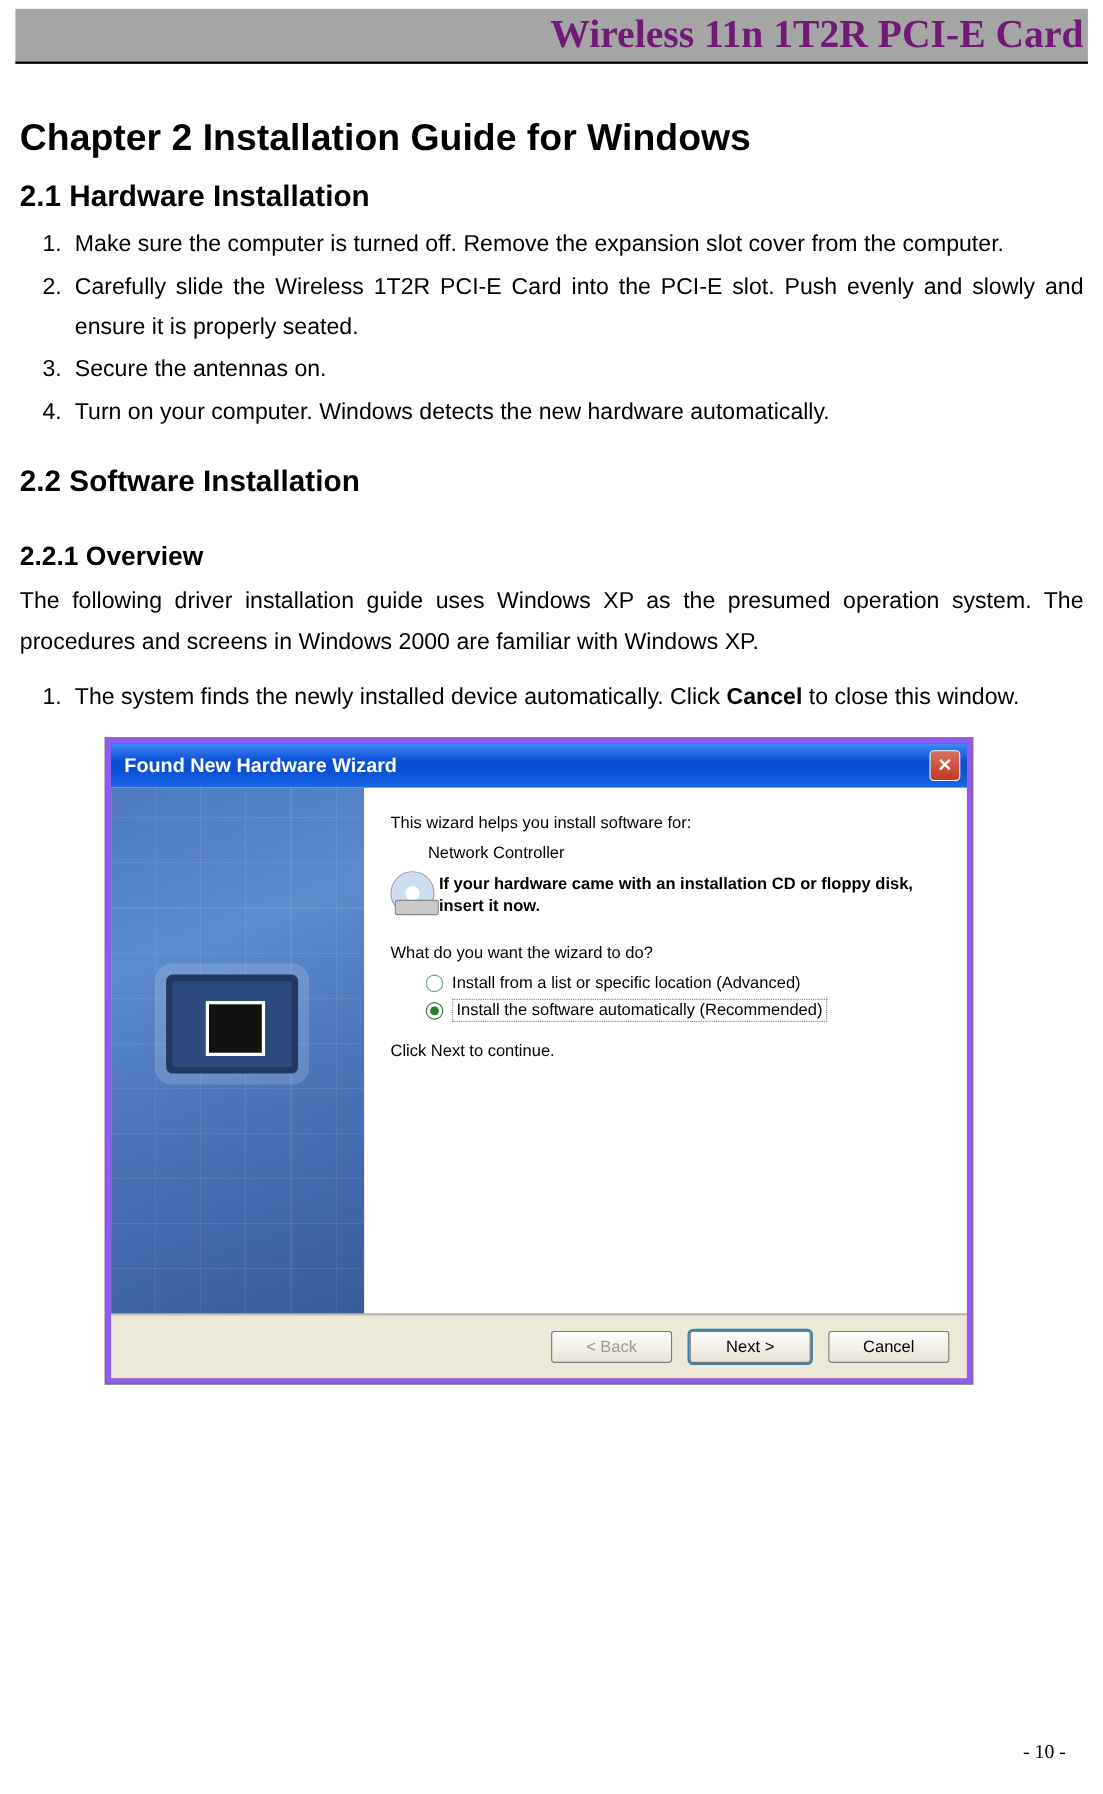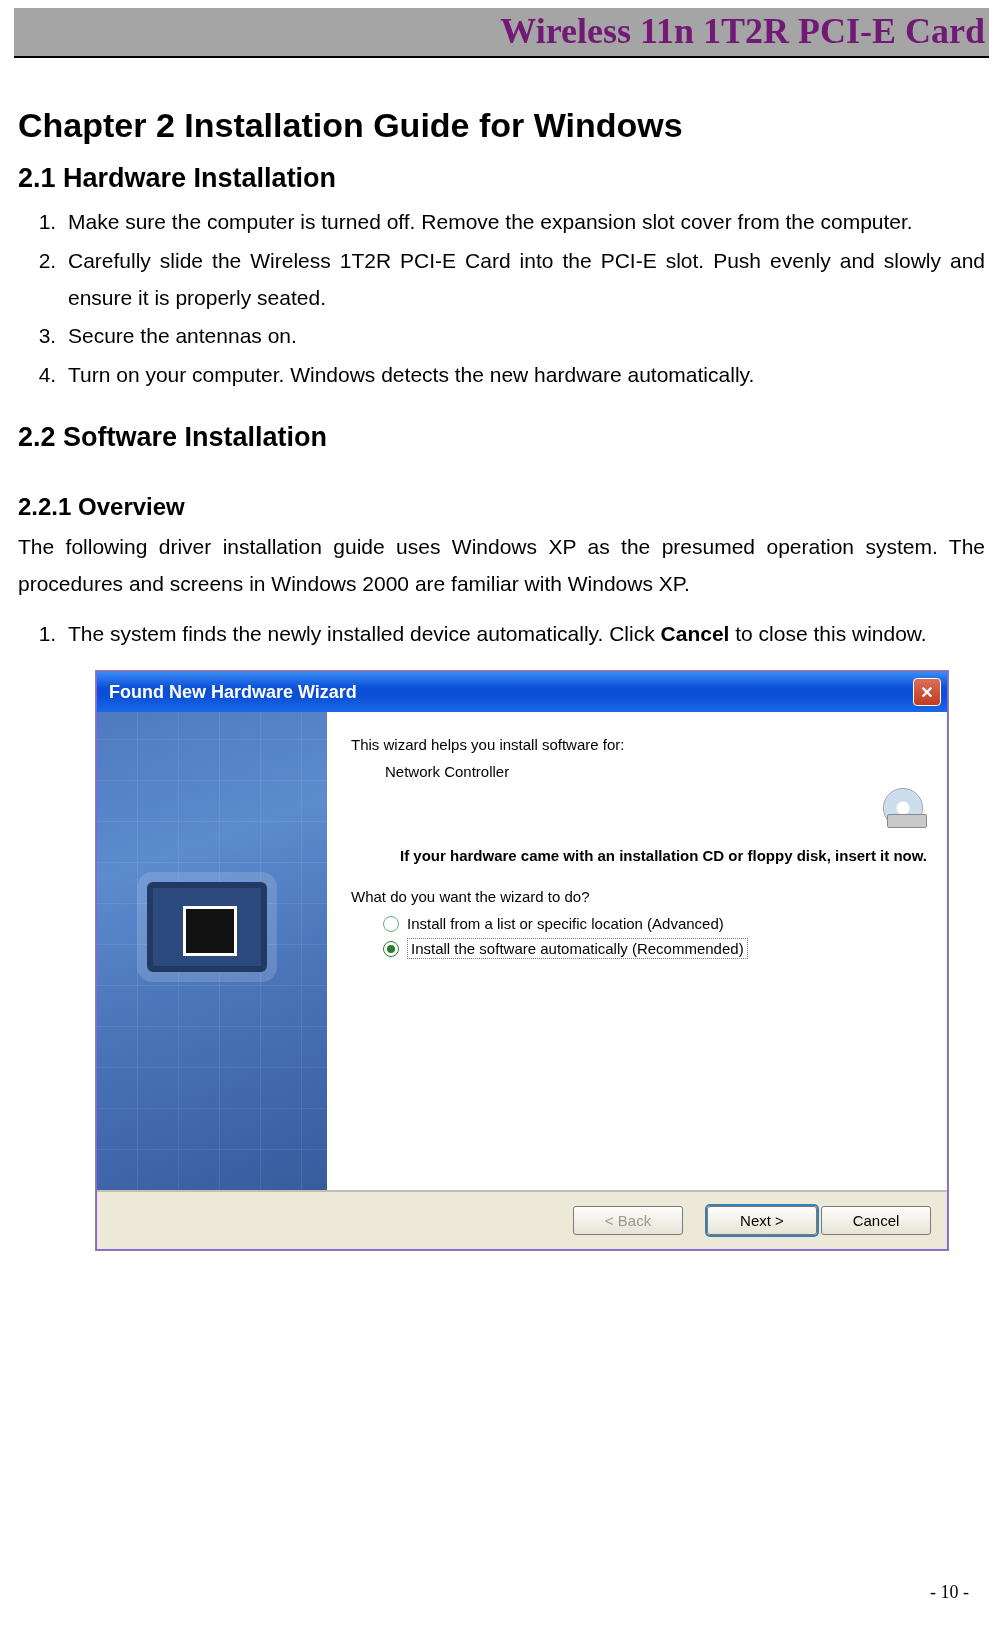--- a/index.html
+++ b/index.html
@@ -49,22 +49,22 @@
   ol.numlist {
     margin: 4px 0 18px 0;
     padding-left: 44px;
   }
   ol.numlist li { padding-left: 6px; margin-bottom: 2px; text-align: justify;}
   .bold { font-weight: bold; }
 
   
   .wizard-wrap { margin: 14px 0 8px 78px; }
   .wizard {
-    width: 852px;
-    border: 1px solid #8b5cf6;
+    width: 788px;
+    border: 5px solid #8b5cf6;
     background: #b91c1c;
     font-family: Tahoma, Arial, sans-serif;
     box-shadow: 0 0 0 1px #888;
   }
   .titlebar {
     height: 40px;
     background: linear-gradient(180deg,#3b8bf5 0%,#0a4fd6 40%,#0a4fd6 60%,#1a68e8 100%);
     color: #fff;
     display: flex;
     align-items: center;
@@ -111,21 +111,21 @@
   }
   .content {
     flex:1;
     padding: 18px 20px 10px 24px;
     color:#000;
     font-size:15px;
   }
   .wiz-title { font-size:24px; font-weight:bold; margin: 4px 0 18px 0; line-height:1.3;}
   .wiz-line { margin: 6px 0 10px 0; }
   .device-name { margin-left:34px; margin-bottom:8px; }
-  .cd-row { display:flex; gap:14px; align-items:flex-end; margin:8px 0 22px 0;flex-direction:column;}
+  .cd-row { display:flex; align-items:center; margin:8px 0 22px 0;}
   .cd-icon {
     width:44px; height:44px; flex:none; position:relative;
   }
   .cd-icon .disc{
     position:absolute; left:0; top:0; width:40px; height:40px; border-radius:50%;
     background: radial-gradient(circle at 50% 50%, #fff 0 6px, #cde 7px 18px, #eef 19px 20px);
     border:1px solid #99a;
   }
   .cd-icon .drive{
     position:absolute; left:4px; top:26px; width:40px; height:14px;
@@ -138,30 +138,30 @@
     width:16px; height:16px; border:1px solid #6a8; border-radius:50%;
     display:inline-flex; align-items:center; justify-content:center; background:#fff;
   }
   .radio.checked { border-color:#2a7e2a; }
   .radio.checked::after{ content:""; width:8px; height:8px; background:#2a7e2a; border-radius:50%; }
   .radio-row .dotted { border:1px dotted #7a7a7a; padding:1px 3px; }
   .wiz-footer {
     border-top:2px solid #c0c0b0;
     background:#ece9d8;
     padding: 14px 16px;
-    display:flex; justify-content:flex-end; gap:4px;
+    display:flex; justify-content:flex-end; gap:16px;
   }
   .btn {
     min-width:110px; padding:5px 12px;
     border:1px solid #7a7a7a; border-radius:3px;
     background:linear-gradient(180deg,#fdfdfb,#e7e4d6);
     font-family:Tahoma,Arial; font-size:15px;
     text-align:center;
   }
-  .btn.default { box-shadow:0 0 0 2px #3c7fb1;margin-left:20px; }
+  .btn.default { box-shadow:0 0 0 2px #3c7fb1; }
   .btn.disabled { color:#9b9b8b; }
   .pagenum {
     position:absolute; bottom:28px; right:34px; font-family:"Times New Roman",serif; font-size:18px;
   }
 </style>
 </head>
 <body>
 
 <div class="page">
 
@@ -215,20 +215,21 @@
           <div class="radio-group">
             <div class="radio-row">
               <span class="radio"></span>
               <span>Install from a list or specific location (Advanced)</span>
             </div>
             <div class="radio-row">
               <span class="radio checked"></span>
               <span class="dotted">Install the software automatically (Recommended)</span>
             </div>
           </div>
+          <div class="wiz-line">Click Next to continue.</div>
         </div>
       </div>
       <div class="wiz-footer">
         <div class="btn disabled">&lt; Back</div>
         <div class="btn default">Next &gt;</div>
         <div class="btn">Cancel</div>
       </div>
     </div>
   </div>
 

